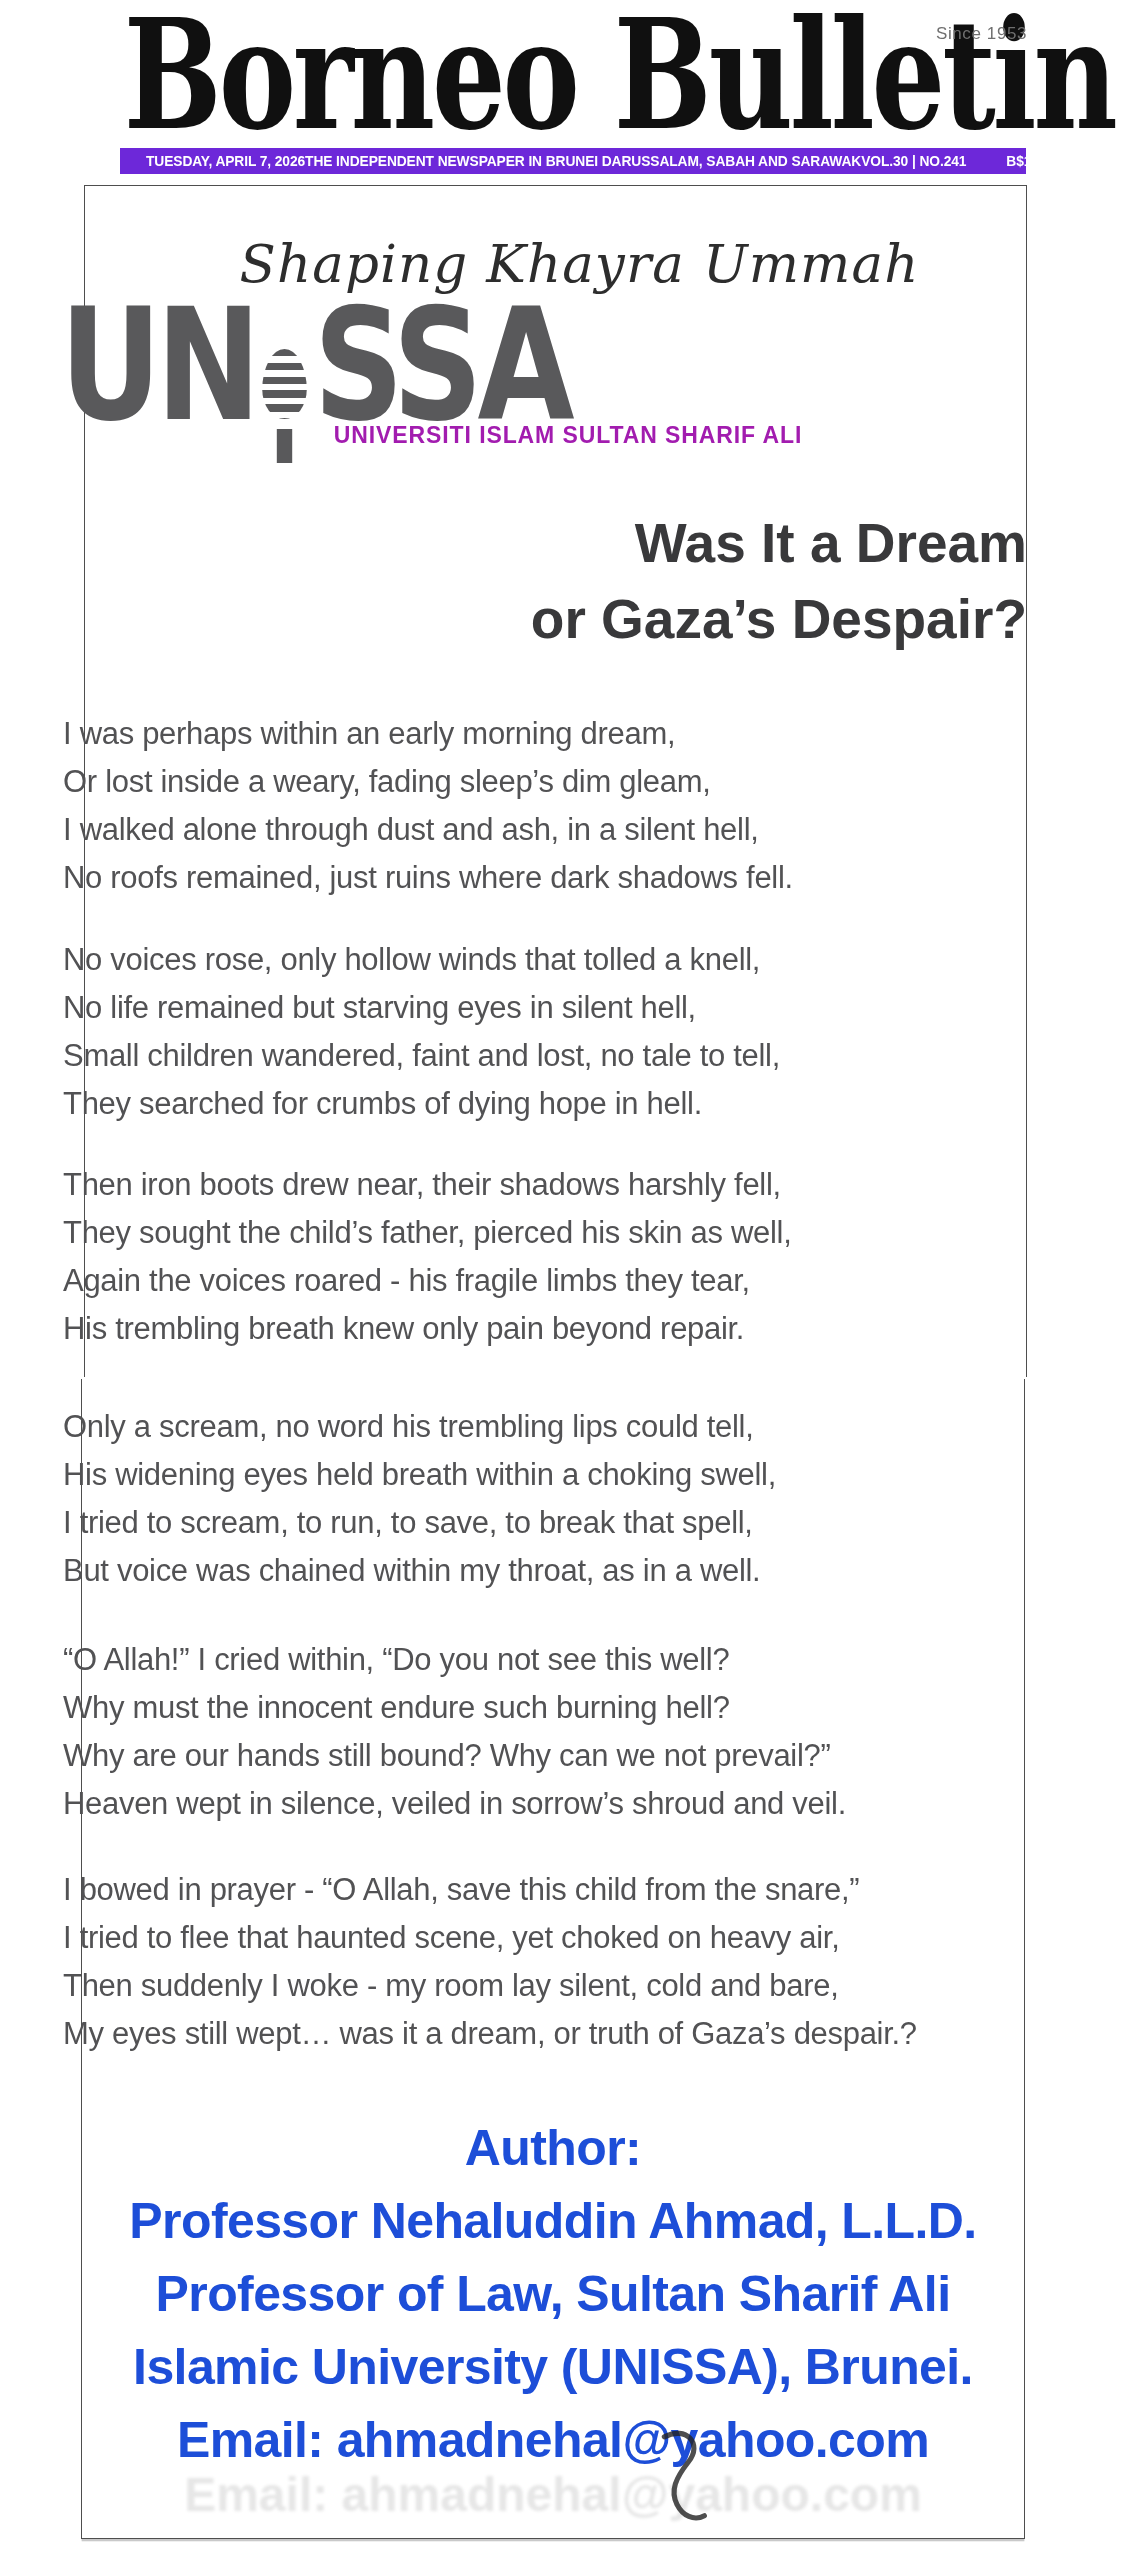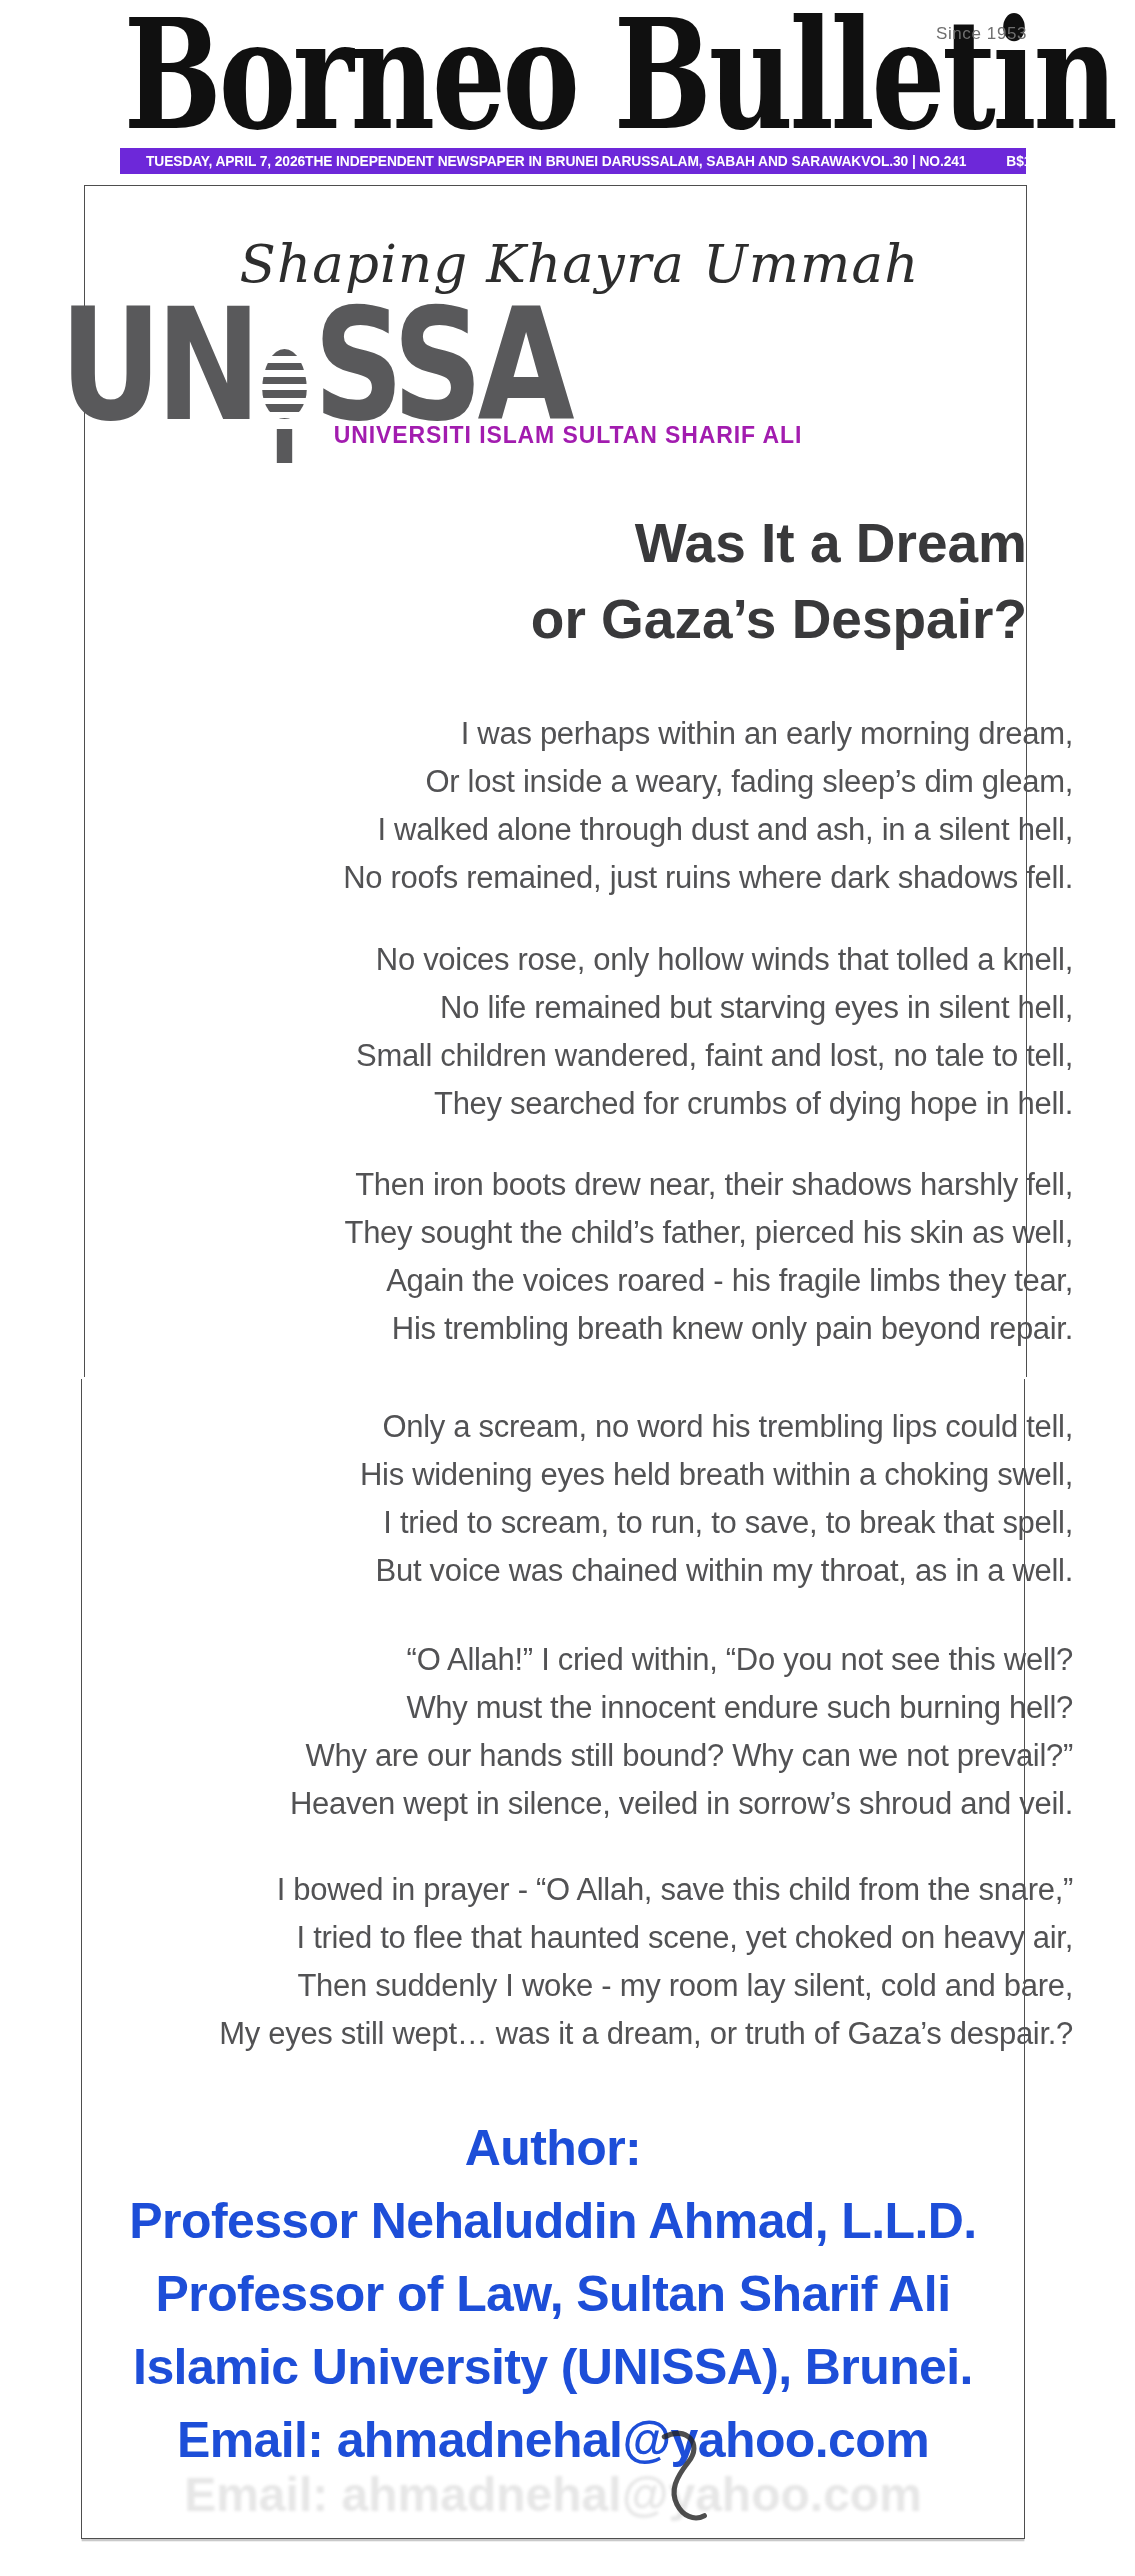--- a/index.html
+++ b/index.html
@@ -94,21 +94,21 @@
   }
 
   
   .poem-title {
     position:absolute; left:84px; width:943px; top:505px;
     text-align:right; font-weight:700; font-size:55px; line-height:76px;
     color:#39393b;
   }
   .stanza {
     position:absolute; left:63px; width:1010px;
-    text-align:right; font-size:31px; line-height:48px;
+    text-align:left; font-size:31px; line-height:48px;
     letter-spacing:-0.3px; color:#525254; white-space:nowrap;
   }
   .stanza.s1 { top:710px; }
   .stanza.s2 { top:936px; }
   .stanza.s3 { top:1161px; }
   .stanza.s4 { top:1403px; }
   .stanza.s5 { top:1636px; }
   .stanza.s6 { top:1866px; }
 
   

